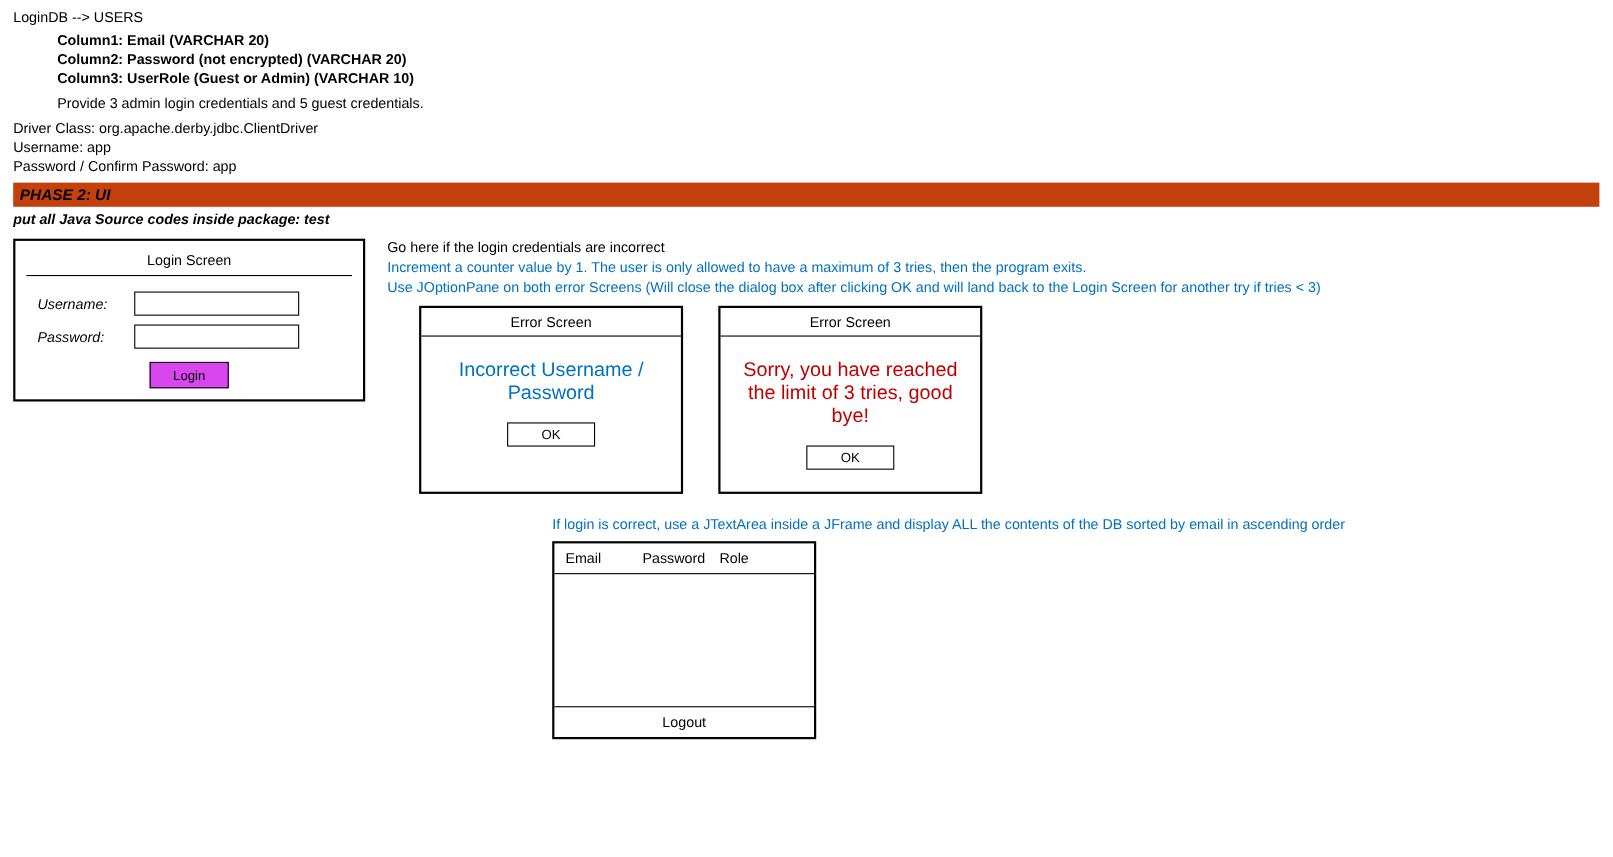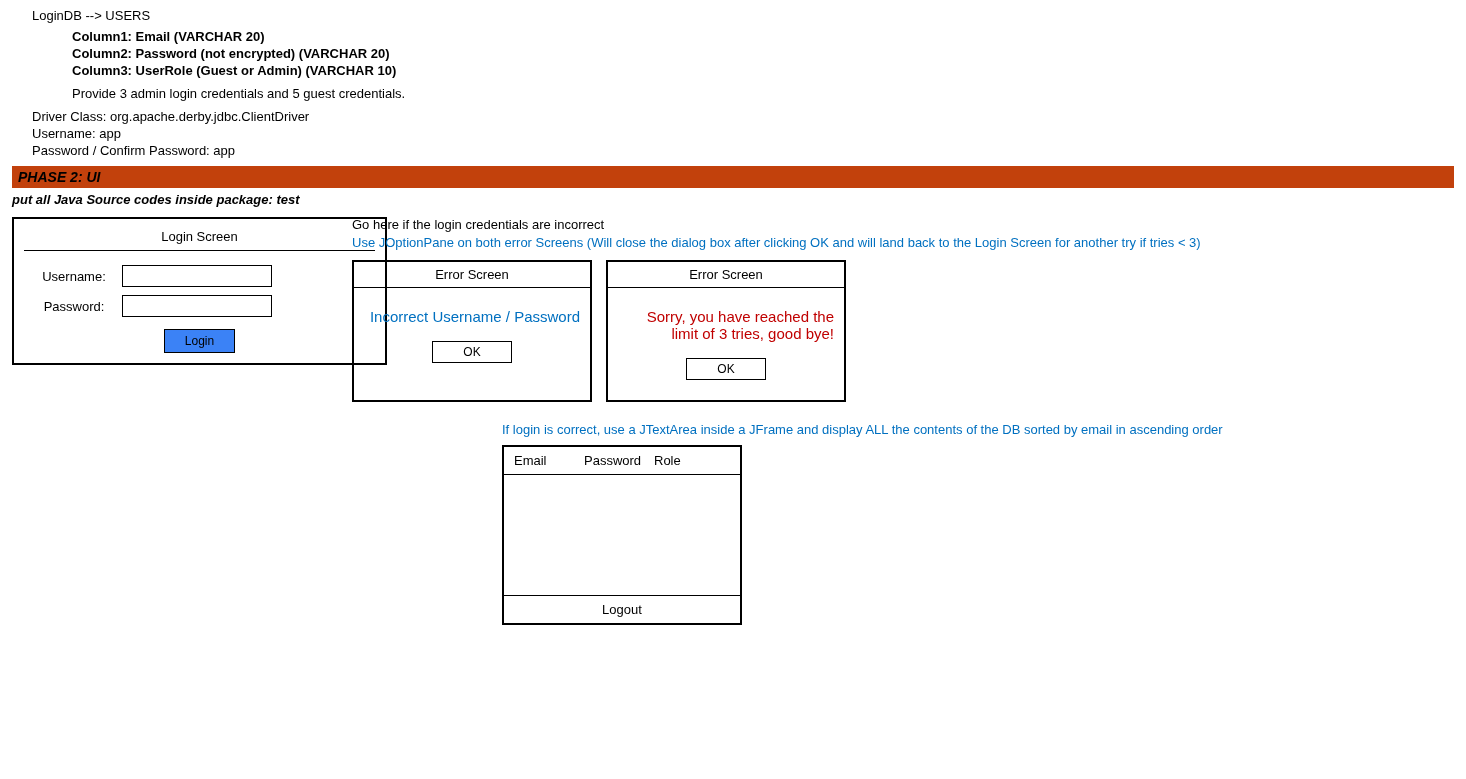--- a/index.html
+++ b/index.html
@@ -11,21 +11,20 @@
       width: 1466px;
       min-height: 779px;
     }
 
     .page-content {
       padding: 8px 12px;
     }
 
     .db-section {
       margin-bottom: 8px;
-      margin-left: 20px;
     }
 
     .db-title {
       color: #000;
       font-size: 13px;
       margin-bottom: 6px;
     }
 
     .db-columns {
       margin-left: 40px;
@@ -75,21 +74,21 @@
     }
 
     .login-screen-container {
       flex-shrink: 0;
       width: 320px;
     }
 
     .login-screen-box {
       border: 2px solid #000;
       padding: 10px;
-      width: 375px;
+      width: 320px;
     }
 
     .login-screen-title {
       text-align: center;
       border-bottom: 1px solid #000;
       padding-bottom: 6px;
       margin-bottom: 14px;
       font-size: 13px;
     }
 
@@ -98,41 +97,42 @@
     }
 
     .login-row {
       display: flex;
       align-items: center;
       margin-bottom: 8px;
     }
 
     .login-label {
       width: 80px;
-      text-align: center;
+      text-align: left;
       margin-right: 8px;
       font-size: 13px;
+      font-style: italic;
     }
 
     .login-input {
       border: 1px solid #000;
       width: 150px;
       height: 22px;
       padding: 2px;
       font-size: 12px;
     }
 
     .login-btn-row {
       text-align: center;
       margin-top: 12px;
     }
 
     .login-btn {
       border: 1px solid #000;
-      background: #3b82f6;
+      background: #d946ef;
       padding: 4px 20px;
       font-size: 12px;
       cursor: pointer;
     }
 
     .error-info-section {
       flex: 1;
     }
 
     .error-info-text {
@@ -143,22 +143,23 @@
     .error-info-text p {
       margin-bottom: 3px;
     }
 
     .error-info-text .blue-text {
       color: #0070c0;
     }
 
     .error-screens-row {
       display: flex;
-      gap: 14px;
+      gap: 32px;
       margin-top: 10px;
+      margin-left: 29px;
     }
 
     .error-screen-box {
       border: 2px solid #000;
       width: 240px;
     }
 
     .error-screen-title {
       text-align: center;
       border-bottom: 1px solid #000;
@@ -167,22 +168,21 @@
     }
 
     .error-screen-body {
       padding: 20px 10px;
       text-align: center;
     }
 
     .error-screen-message {
       color: #0070c0;
       margin-bottom: 16px;
-      font-size: 15px;
-      text-align: right;
+      font-size: 18px;
     }
 
     .error-screen-message.red-text {
       color: #c00000;
     }
 
     .error-ok-btn {
       border: 1px solid #000;
       background: #fff;
       padding: 3px 30px;
@@ -283,20 +283,21 @@
           <div class="login-btn-row">
             <button class="login-btn">Login</button>
           </div>
         </div>
       </div>
     </div>
 
     <div class="error-info-section">
       <div class="error-info-text">
         <p>Go here if the login credentials are incorrect</p>
+        <p class="blue-text">Increment a counter value by 1. The user is only allowed to have a maximum of 3 tries, then the program exits.</p>
         <p class="blue-text">Use JOptionPane on both error Screens (Will close the dialog box after clicking OK and will land back to the Login Screen for another try if tries &lt; 3)</p>
       </div>
       <div class="error-screens-row">
 
         <div class="error-screen-box">
           <div class="error-screen-title">Error Screen</div>
           <div class="error-screen-body">
             <div class="error-screen-message">Incorrect Username / Password</div>
             <button class="error-ok-btn">OK</button>
           </div>

